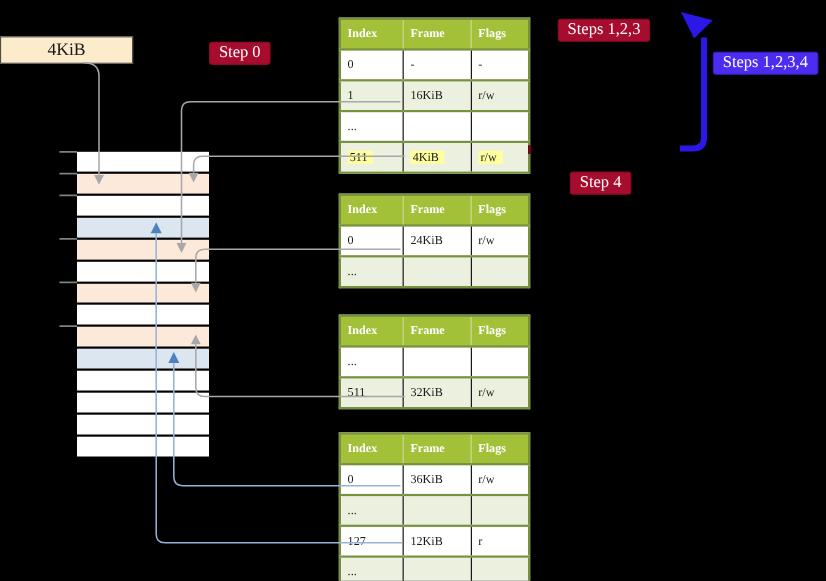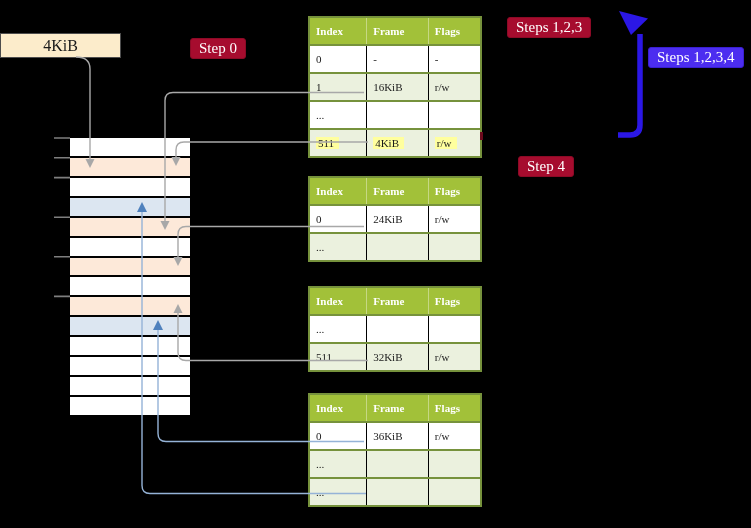--- a/index.html
+++ b/index.html
@@ -197,20 +197,25 @@
       <tr>
         <td>0</td>
         <td>36KiB</td>
         <td>r/w</td>
       </tr>
       <tr class="shade">
         <td>...</td>
         <td></td>
         <td></td>
       </tr>
+      <tr>
+        <td>127</td>
+        <td>12KiB</td>
+        <td>r</td>
+      </tr>
       <tr class="shade">
         <td>...</td>
         <td></td>
         <td></td>
       </tr>
     </tbody>
   </table>
 
   <div id="red-tick"></div>
 

